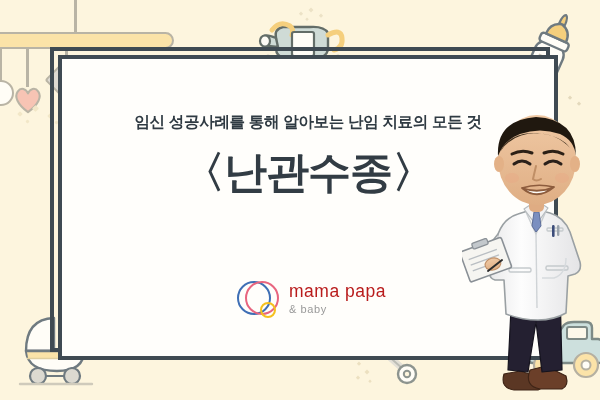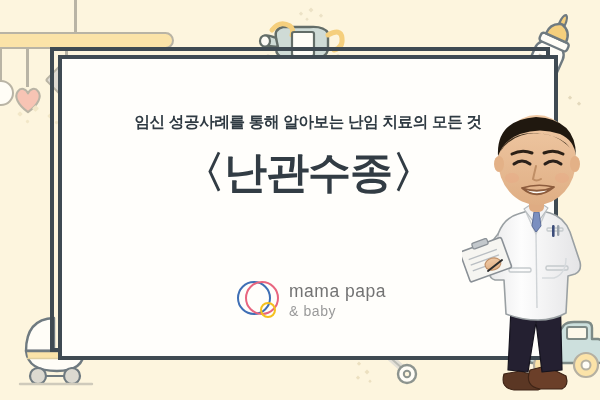--- a/index.html
+++ b/index.html
@@ -219,26 +219,26 @@
     width: 16px; height: 16px;
     border: 2.2px solid #f5c01e;
   }
   .logo-text {
     position: absolute;
     left: 53px;
     top: 5px;
   }
   .logo-main {
     font-size: 17.5px;
-    color: #737373;
+    color: #b91c1c;
     letter-spacing: 0.5px;
     line-height: 1.1;
   }
   .logo-sub {
-    font-size: 14px;
+    font-size: 11px;
     color: #9a9a9a;
     letter-spacing: 0.6px;
     margin-top: 2px;
   }
 
   
   .doctor {
     position: absolute;
     left: 462px;
     top: 108px;

